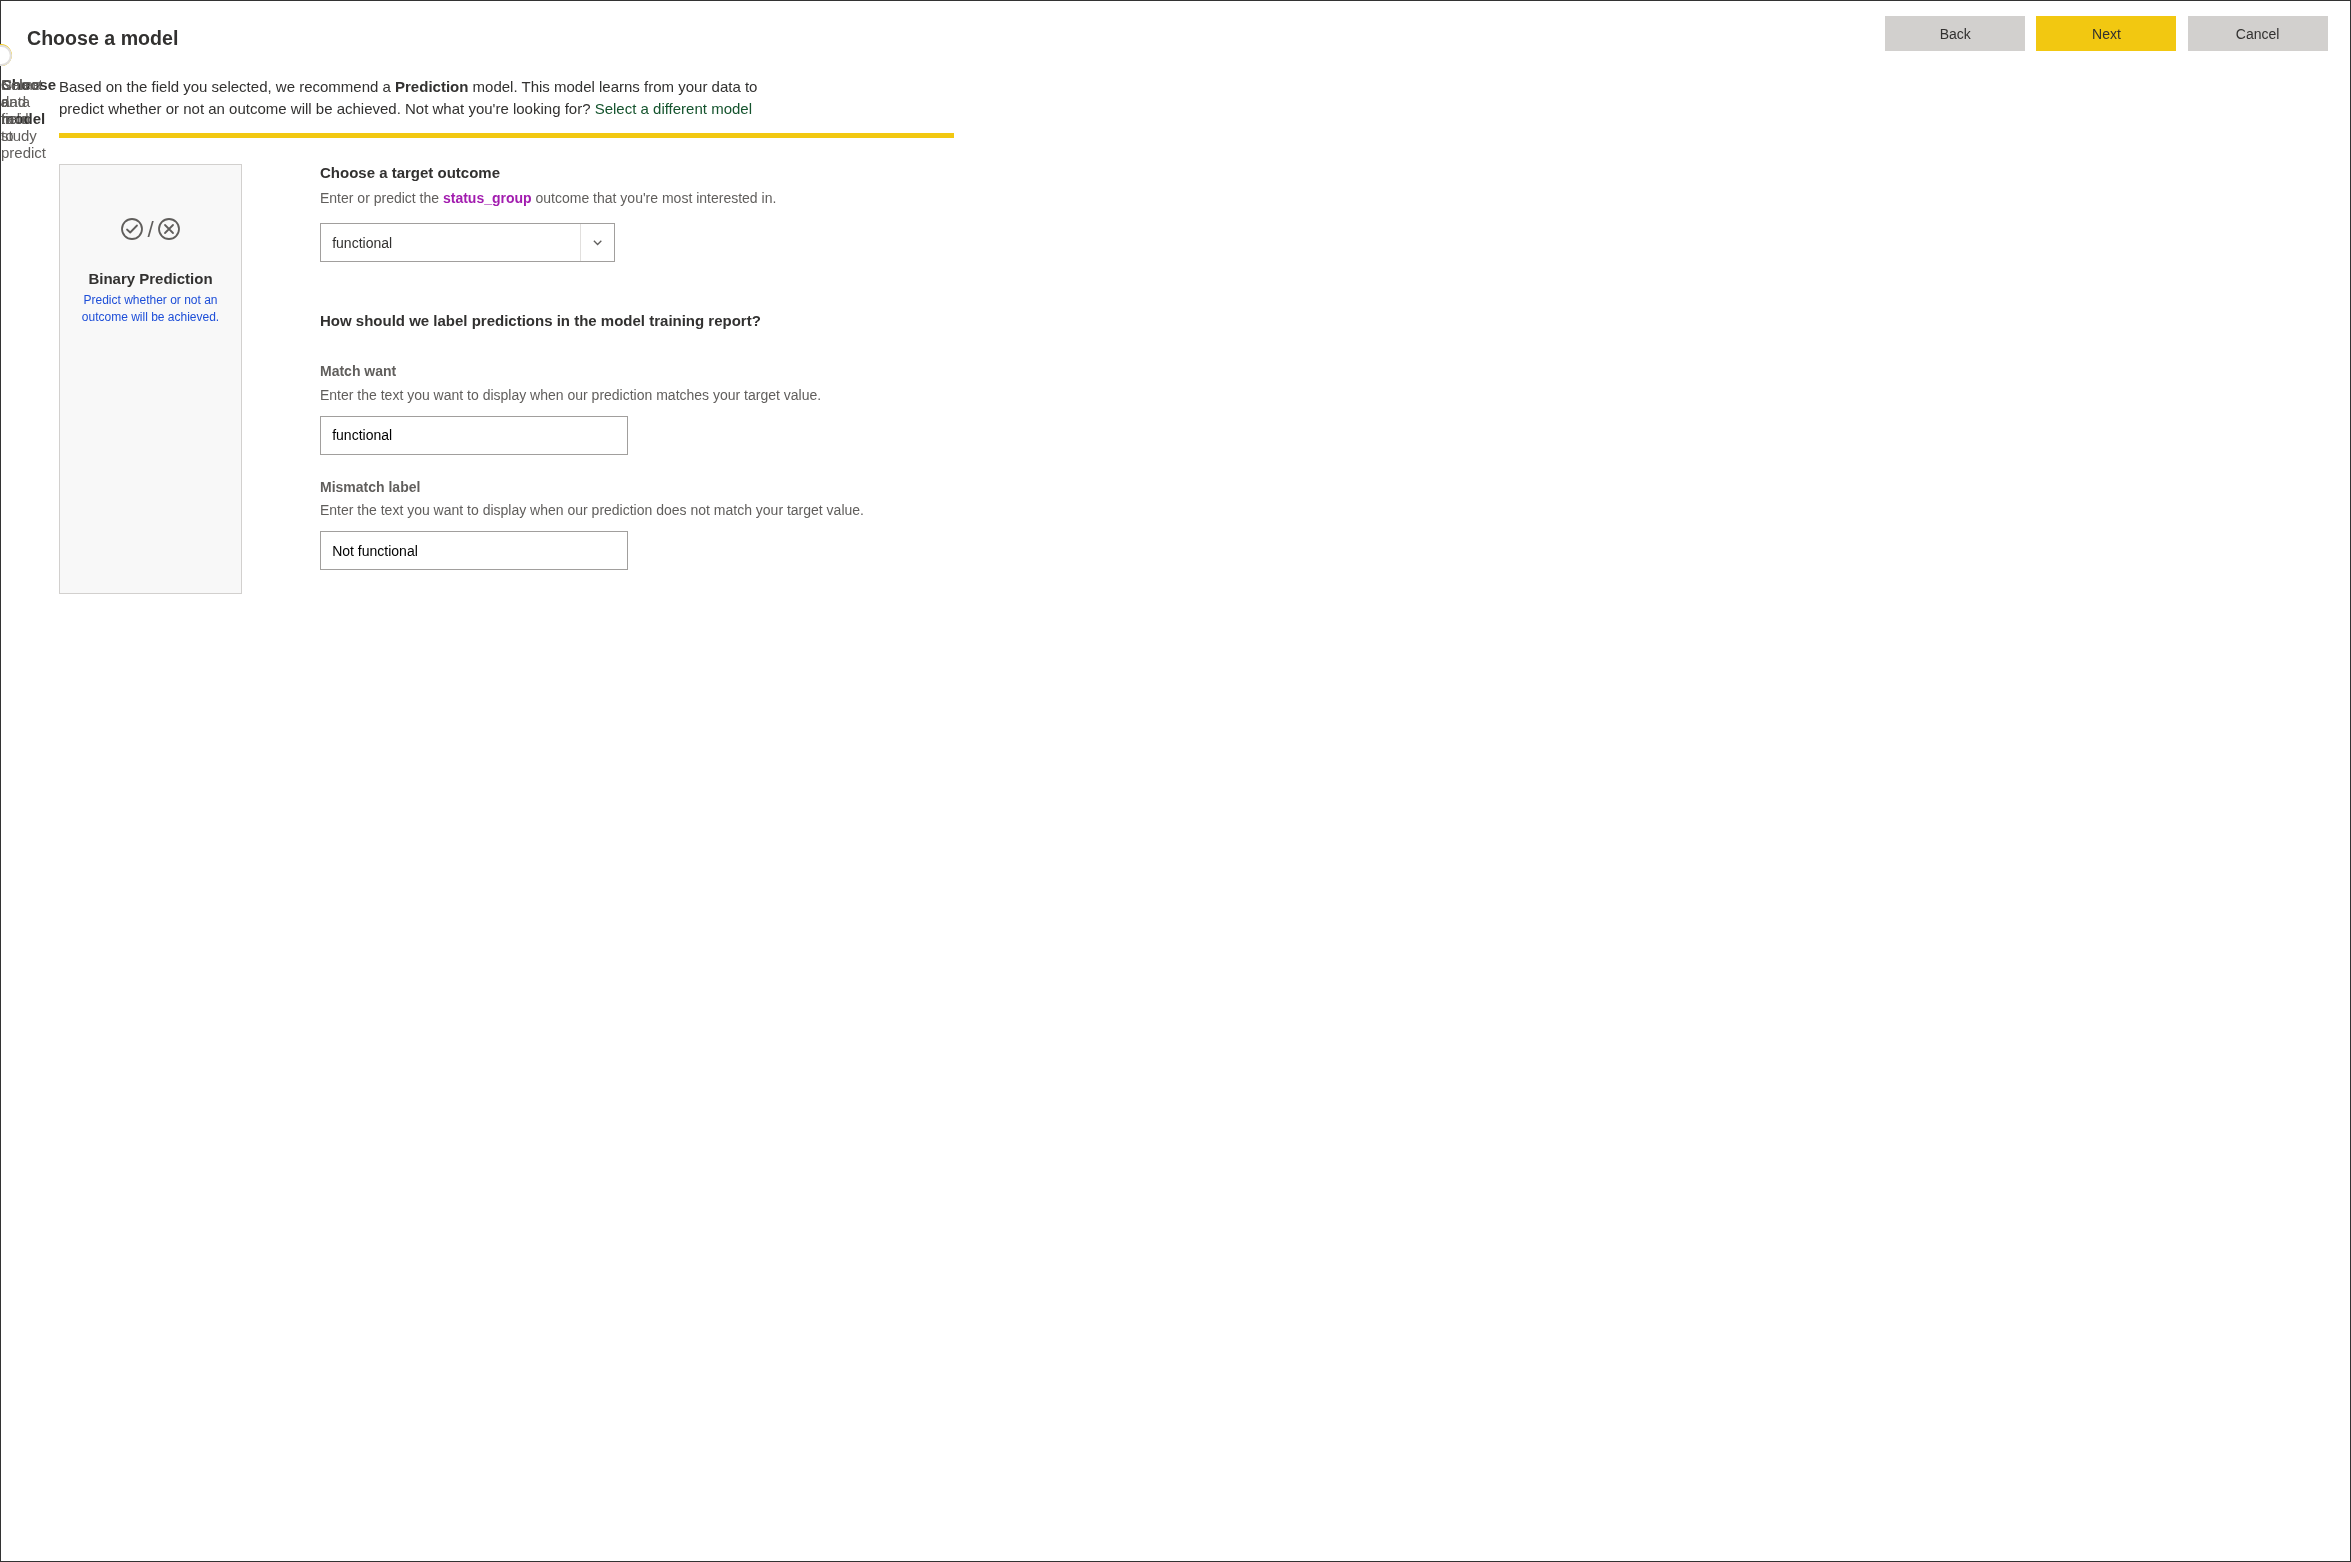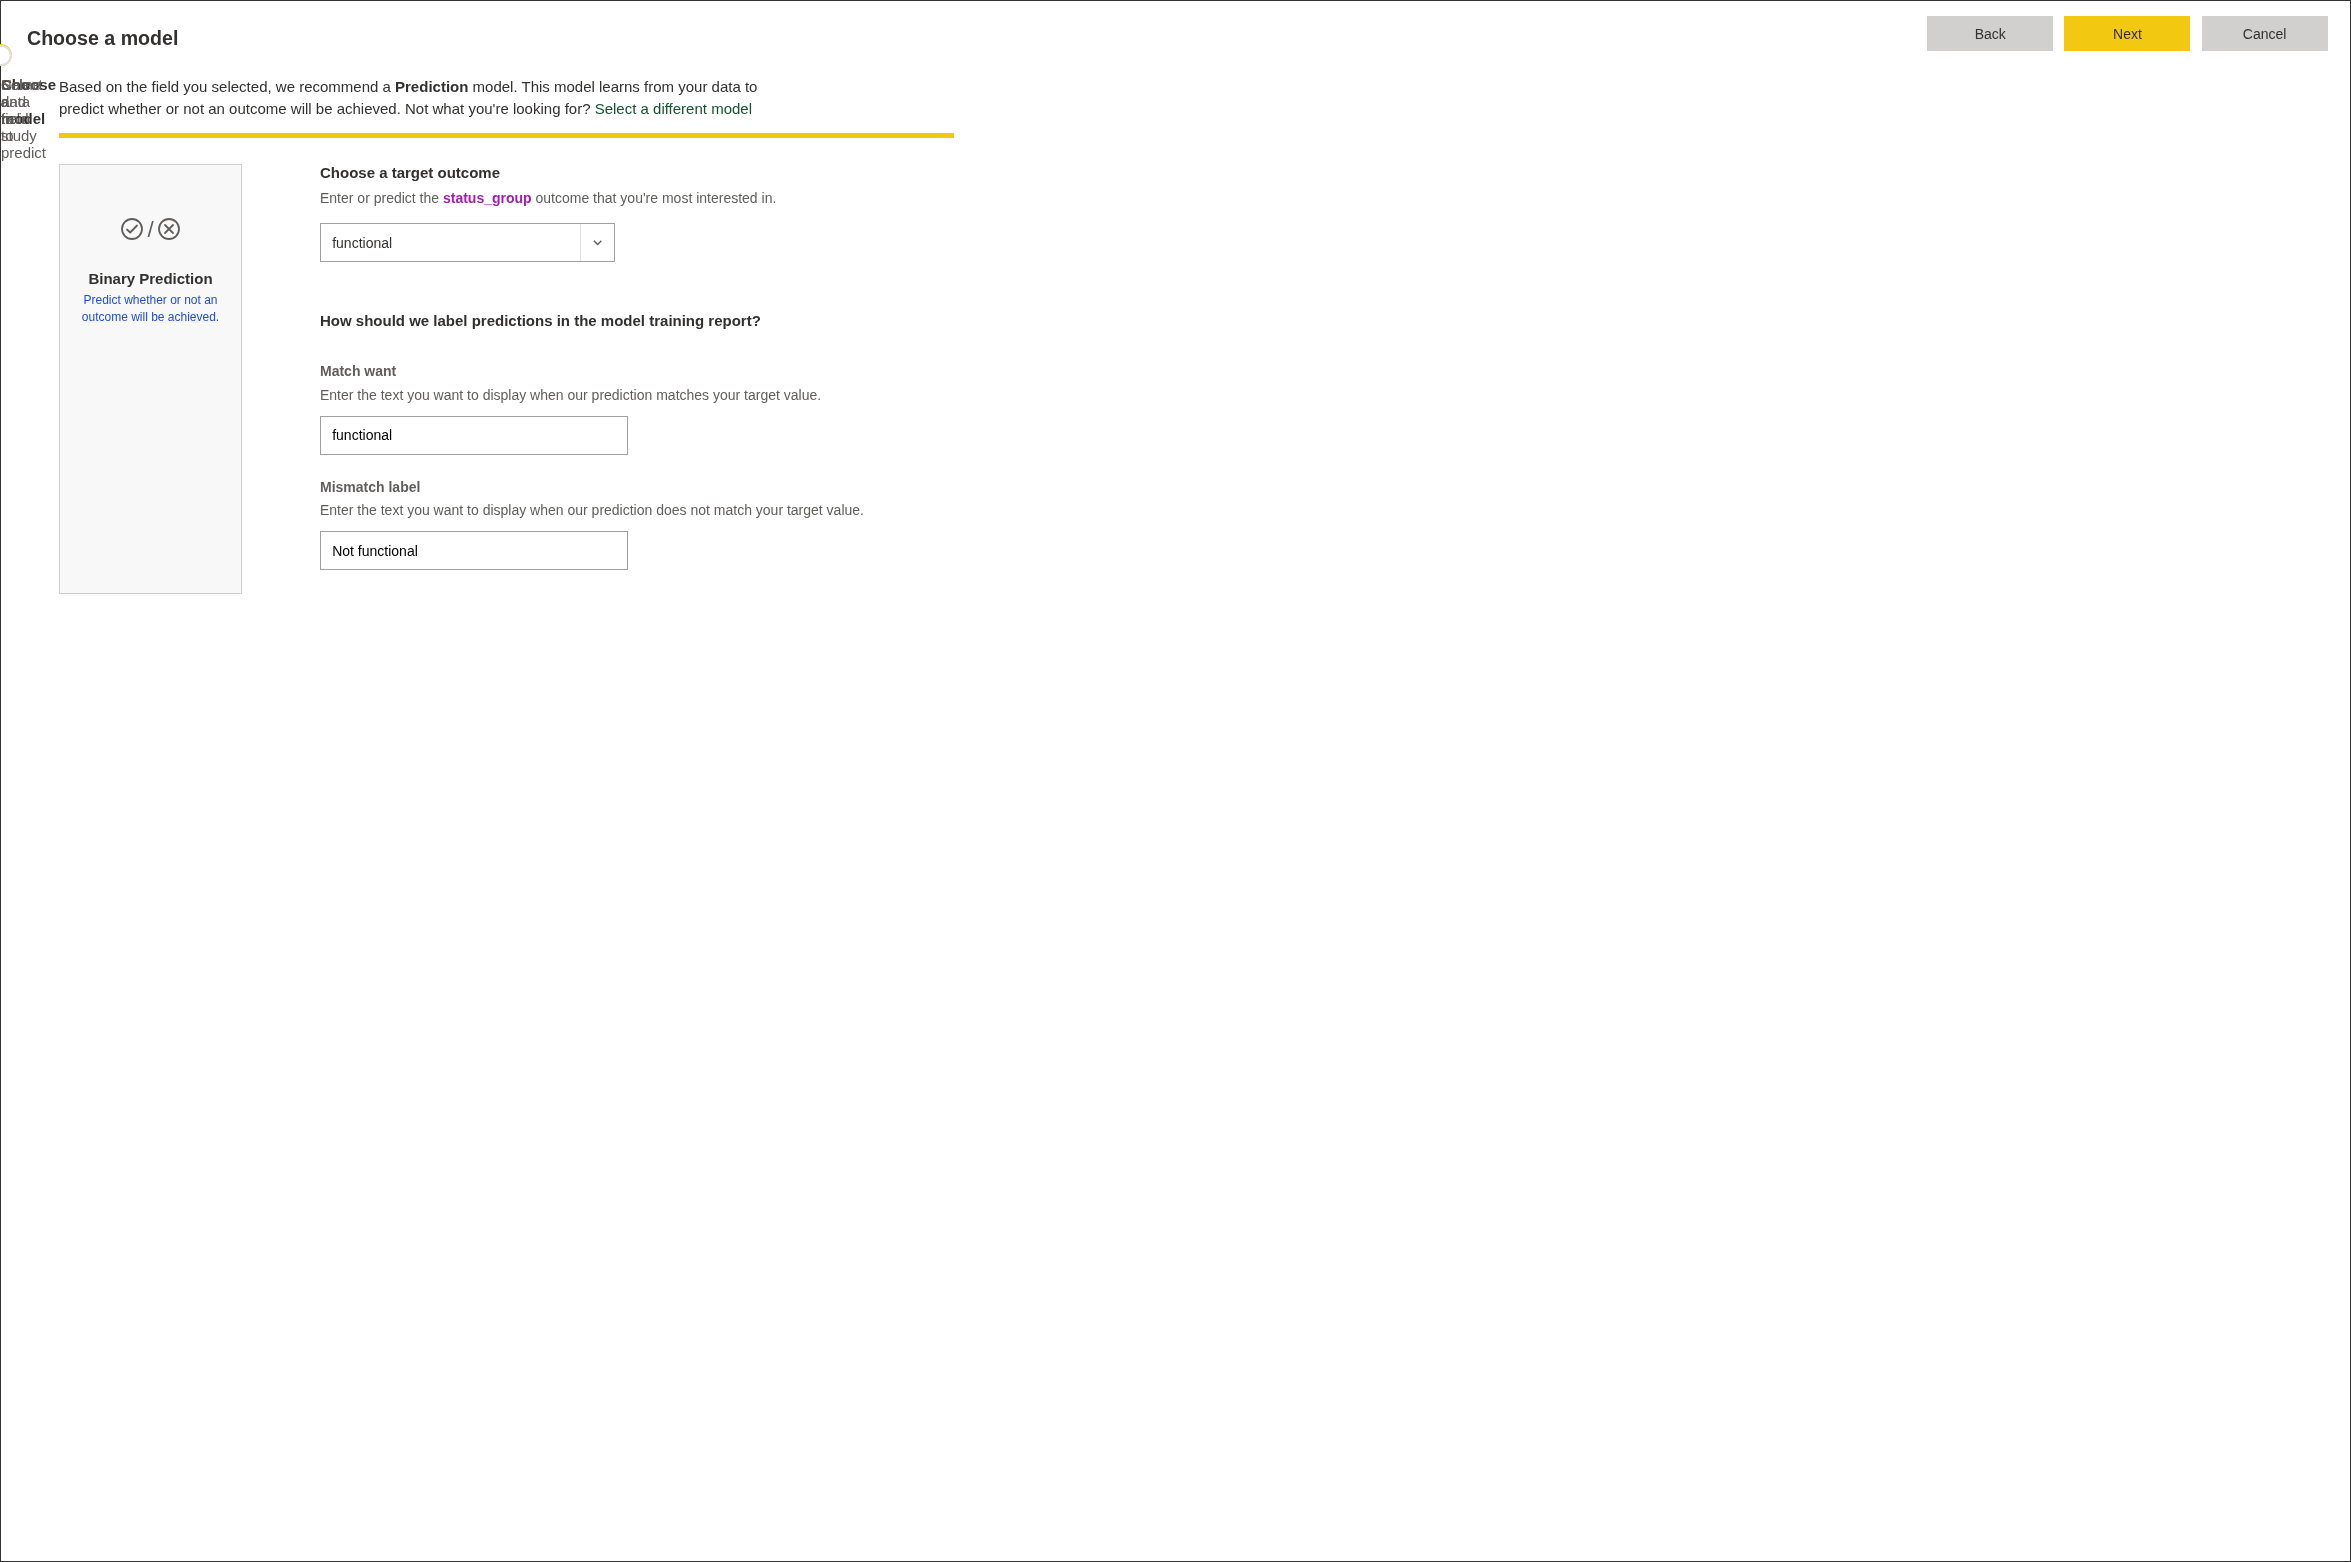--- a/index.html
+++ b/index.html
@@ -208,21 +208,21 @@
   .spacer-mid { height: 7.5px; }
 
   
   .footer {
     display: flex;
     justify-content: flex-end;
     gap: 11.2px;
     padding: 15px 22.4px 18.6px;
   }
   .btn {
-    width: 126px;
+    width: 140px;
     height: 35px;
     border: none;
     font-size: 14px;
     font-family: inherit;
     cursor: pointer;
     background: #d2d0ce;
     color: #323130;
   }
   .btn.primary { background: #f2c811; }
 </style>

